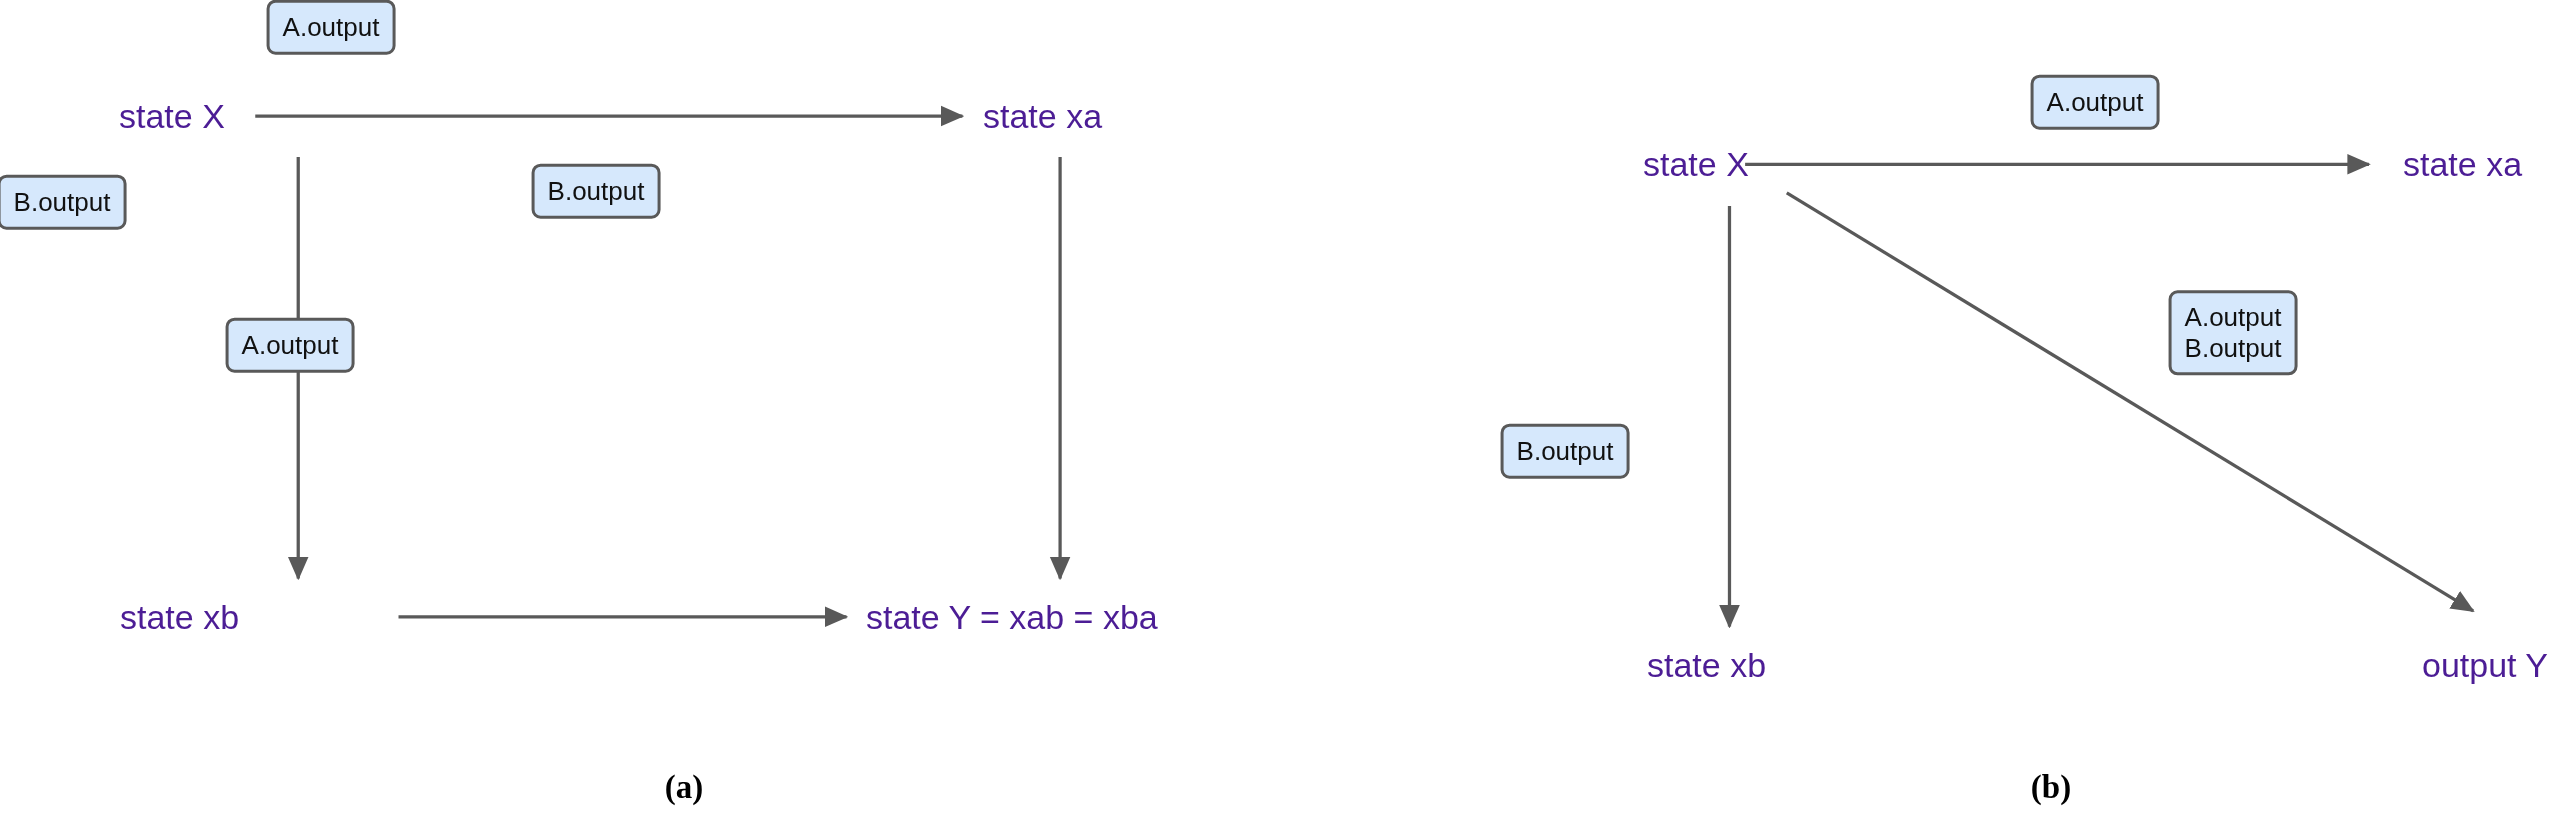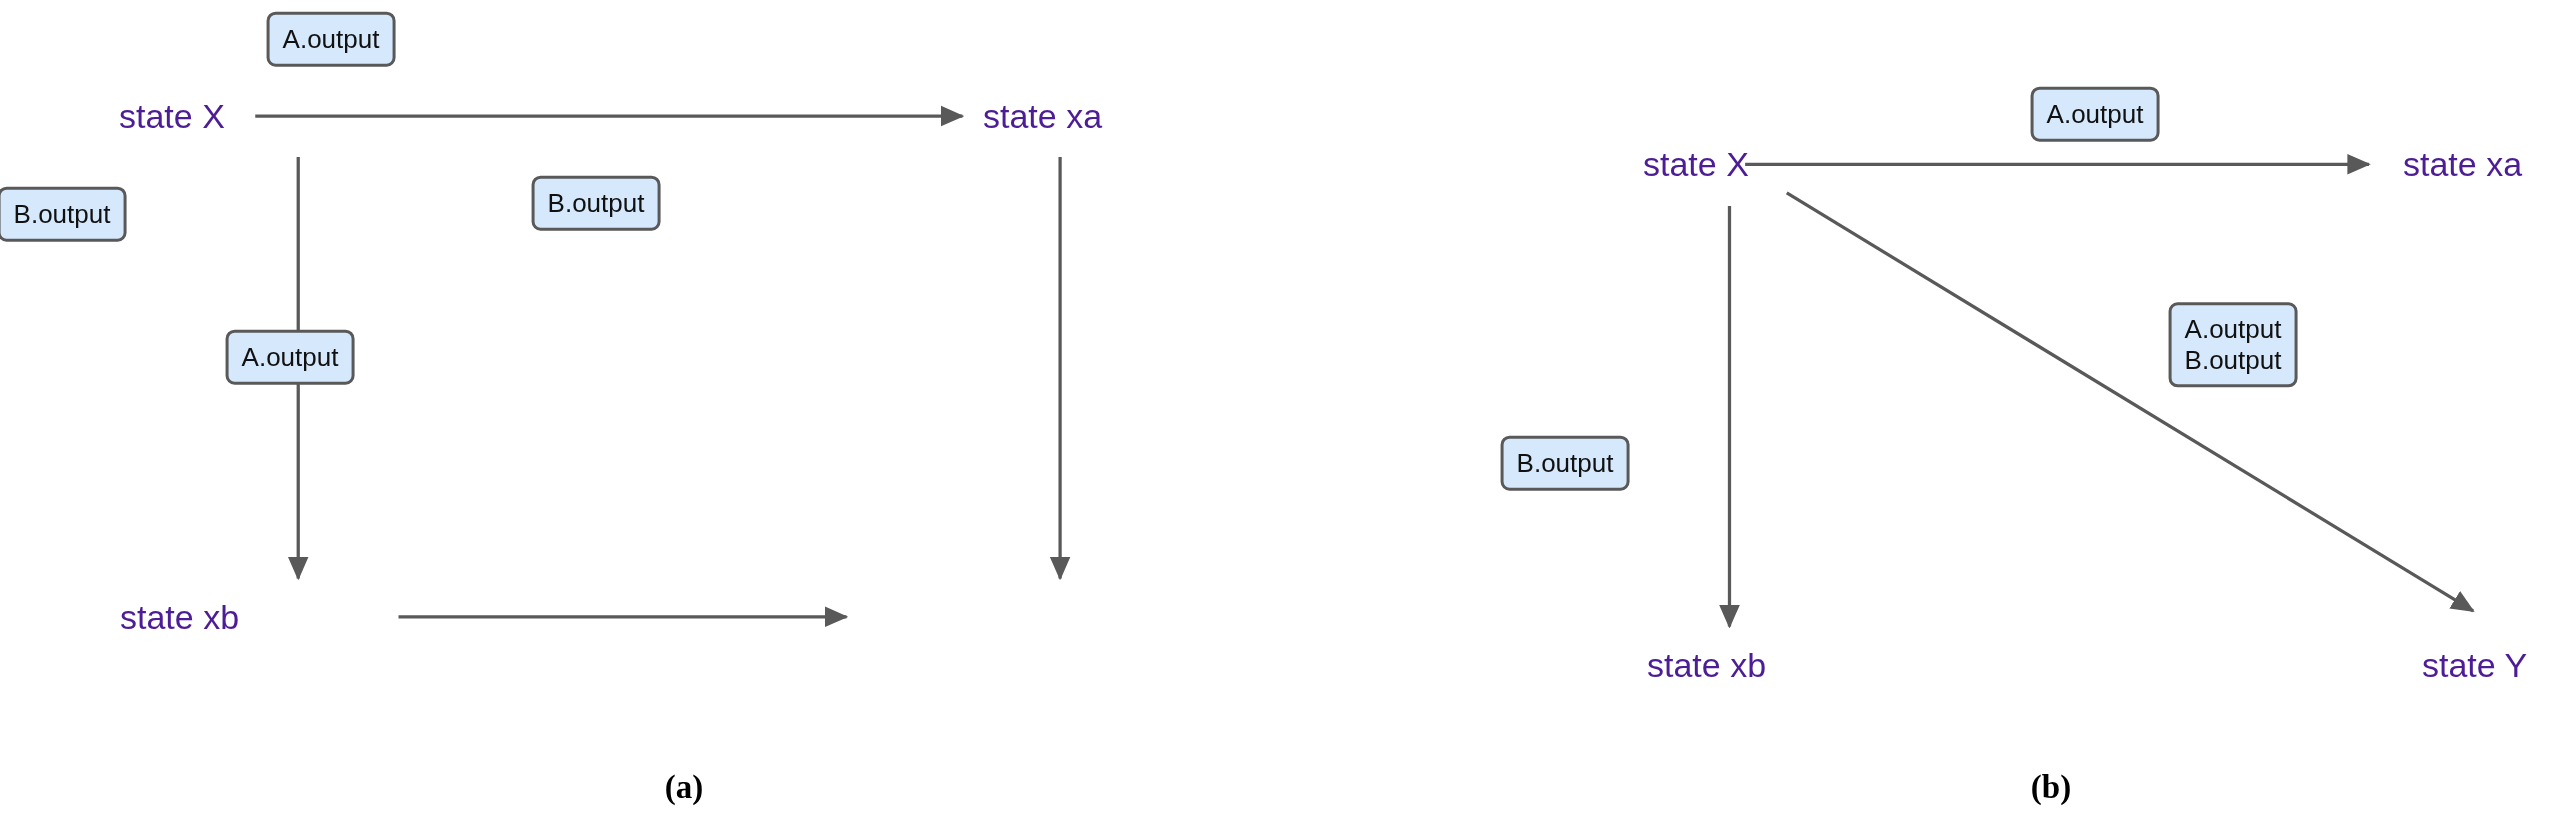--- a/index.html
+++ b/index.html
@@ -43,21 +43,20 @@
     border-radius: 9px;
     color: #111111;
     font-family: "Liberation Sans", sans-serif;
     font-size: 26px;
     line-height: 1.18;
     text-align: center;
     padding: 9px 13px;
     transform: translate(-50%, -50%);
     box-sizing: border-box;
     white-space: nowrap;
-    margin-top: 12px;
   }
   .edge-label .ln { display: block; }
 
   .panel-caption {
     position: absolute;
     font-family: "Liberation Serif", serif;
     font-weight: bold;
     font-size: 33px;
     color: #000000;
     transform: translate(-50%, -50%);
@@ -90,38 +89,39 @@
 
     <line x1="2744" y1="296" x2="3798" y2="938" stroke="#595959" stroke-width="5" marker-end="url(#arrowhead)"></line>
   </svg>
 
   <div class="node-label anchor-left" style="left:119px; top:116px;">state X</div>
 
   <div class="node-label anchor-left" style="left:983px; top:116px;">state xa</div>
 
   <div class="node-label anchor-left" style="left:120px; top:617px;">state xb</div>
 
+  <div class="node-label anchor-left" style="left:866px; top:617px;">state Y = xab = xba</div>
 
   <div class="edge-label" style="left:331px; top:27px;">A.output</div>
 
   <div class="edge-label" style="left:62px; top:202px;">B.output</div>
 
   <div class="edge-label" style="left:596px; top:191px;">B.output</div>
 
   <div class="edge-label" style="left:290px; top:345px;">A.output</div>
 
   <div class="panel-caption" style="left:684px; top:787px;">(a)</div>
 
   <div class="node-label anchor-left" style="left:1643px; top:164px;">state X</div>
 
   <div class="node-label anchor-left" style="left:2403px; top:164px;">state xa</div>
 
   <div class="node-label anchor-left" style="left:1647px; top:665px;">state xb</div>
 
-  <div class="node-label anchor-left" style="left:2422px; top:665px;">state Y</div>
+  <div class="node-label anchor-left" style="left:2422px; top:665px;">output Y</div>
 
   <div class="edge-label" style="left:2095px; top:102px;">A.output</div>
 
   <div class="edge-label" style="left:1565px; top:451px;">B.output</div>
 
   <div class="edge-label" style="left:2233px; top:333px;">
     <span class="ln">A.output</span>
     <span class="ln">B.output</span>
   </div>
 

